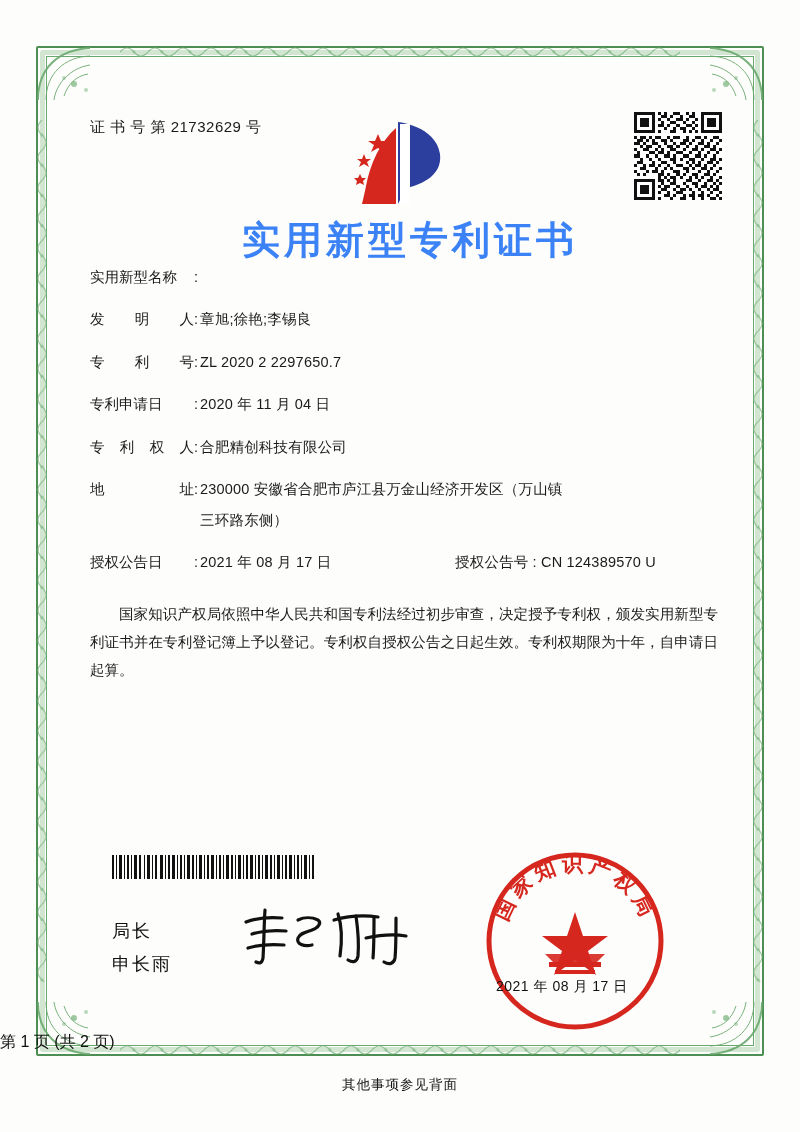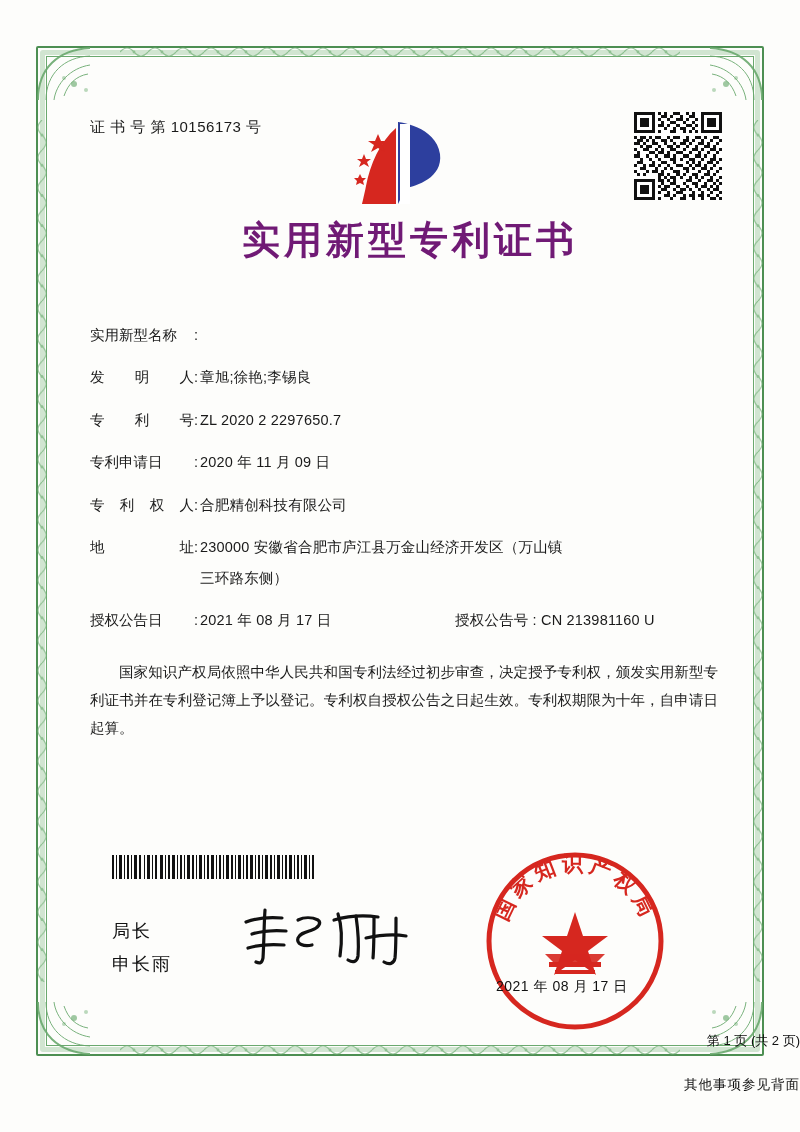--- a/index.html
+++ b/index.html
@@ -105,25 +105,24 @@
     height: 88px;
   }
 
   .title {
     text-align: center;
     font-family: "DejaVu Sans", "Liberation Sans", sans-serif;
     font-size: 38px;
     font-weight: 700;
     letter-spacing: 4px;
     margin: 78px 0 0 0;
-    color: #701a75;
+    color: #3b82f6;
   }
 
   .fields {
-    margin-top: 58px;
     font-size: 14.5px;
     line-height: 1.55;
     color: #1a1a1a;
   }
   .field-row {
     display: flex;
     align-items: flex-start;
     margin-bottom: 20px;
   }
   .field-label {
@@ -197,30 +196,30 @@
     font-size: 14px;
     color: #111;
     letter-spacing: .5px;
   }
 
   .page-num {
     position: absolute;
     left: 0;
     right: 0;
     top: 1032px;
-    text-align: right;
-    font-size: 13px;
+    text-align: left;
+    font-size: 16px;
     color: #111;
   }
   .bottom-note {
     position: absolute;
     left: 0;
     right: 0;
     top: 1076px;
-    text-align: right;
+    text-align: center;
     font-size: 13.5px;
     color: #111;
     letter-spacing: 1px;
   }
 </style>
 </head>
 <body>
 
 <div class="page">
 
@@ -550,21 +549,21 @@
           <rect x="19" y="28" width="1" height="1"></rect>
           <rect x="22" y="28" width="1" height="1"></rect>
           <rect x="25" y="28" width="2" height="1"></rect>
           <rect x="28" y="28" width="1" height="1"></rect>
       </g>
     </svg>
   </div>
 
   <div class="content">
 
-    <div class="cert-no">证 书 号 第 10156173 号</div>
+    <div class="cert-no">证 书 号 第 21732629 号</div>
 
     <h1 class="title">实用新型专利证书</h1>
 
     <div class="fields">
 
       <div class="field-row">
         <div class="field-label">实用新型名称</div>
         <div class="field-colon">:</div>
       </div>
 
@@ -584,21 +583,21 @@
           <span>利</span>
           <span>号</span>
         </div>
         <div class="field-colon">:</div>
         <div class="field-value">ZL 2020 2 2297650.7</div>
       </div>
 
       <div class="field-row">
         <div class="field-label">专利申请日</div>
         <div class="field-colon">:</div>
-        <div class="field-value">2020 年 11 月 09 日</div>
+        <div class="field-value">2020 年 11 月 04 日</div>
       </div>
 
       <div class="field-row">
         <div class="field-label spread">
           <span>专</span>
           <span>利</span>
           <span>权</span>
           <span>人</span>
         </div>
         <div class="field-colon">:</div>
@@ -617,21 +616,21 @@
         </div>
       </div>
 
       <div class="field-row two-col">
         <div class="field-label">授权公告日</div>
         <div class="field-colon">:</div>
         <div class="field-value">
           <span class="col-a">2021 年 08 月 17 日</span>
           <span class="col-b-label">授权公告号</span>
           <span>:&nbsp;</span>
-          <span>CN 213981160 U</span>
+          <span>CN 124389570 U</span>
         </div>
       </div>
 
     </div>
 
     <div class="paragraphs">
       <p>国家知识产权局依照中华人民共和国专利法经过初步审查，决定授予专利权，颁发实用新型专利证书并在专利登记簿上予以登记。专利权自授权公告之日起生效。专利权期限为十年，自申请日起算。</p>
     </div>
 
   </div>

